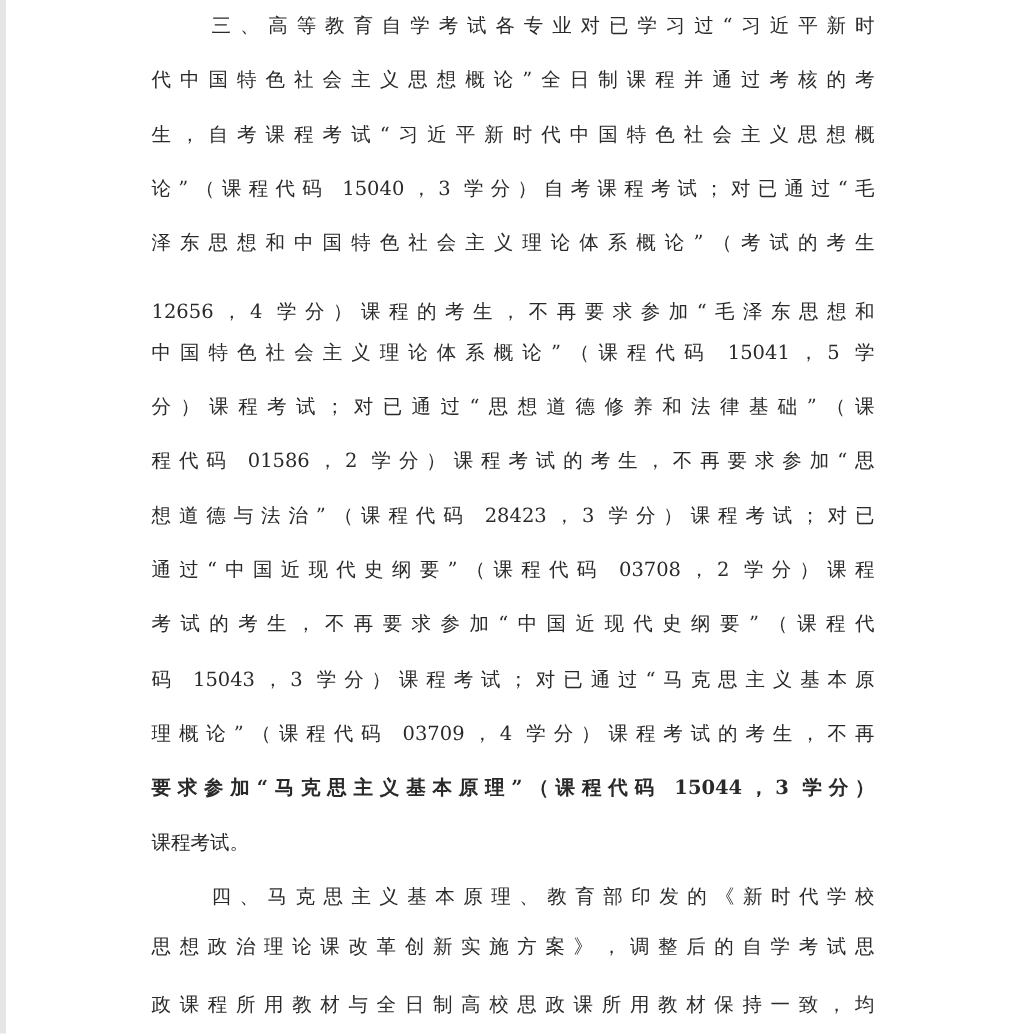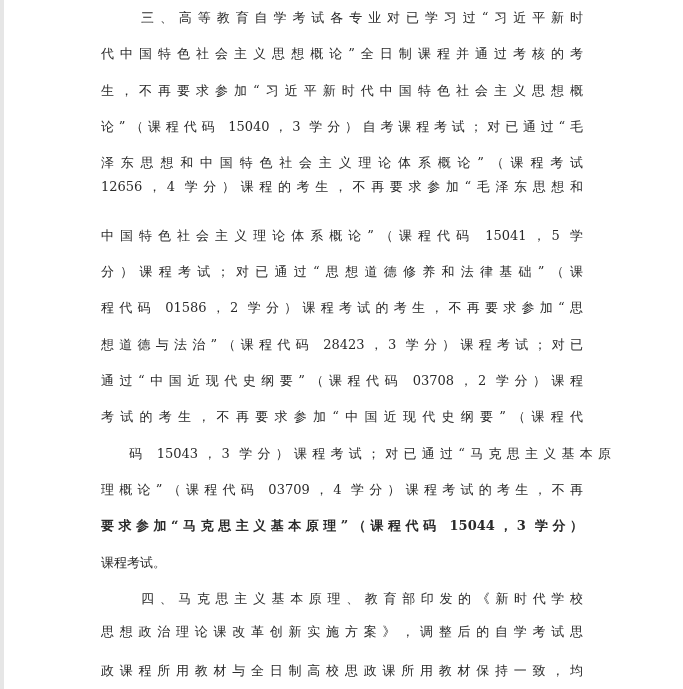--- a/index.html
+++ b/index.html
@@ -30,31 +30,31 @@
   .line.last { text-align-last: left; }
 </style>
 </head>
 <body>
 
 <div class="left-border"></div>
 
 <div class="page">
   <div class="line indent" style="top:0px">三、高等教育自学考试各专业对已学习过“习近平新时</div>
   <div class="line" style="top: 36.3px;">代中国特色社会主义思想概论”全日制课程并通过考核的考</div>
-  <div class="line" style="top: 72.6px;">生，不再要求参加“习近平新时代中国特色社会主义思想概</div>
+  <div class="line" style="top: 72.6px;">生，自考课程考试“习近平新时代中国特色社会主义思想概</div>
   <div class="line" style="top: 108.9px;">论”（课程代码 15040，3 学分）自考课程考试；对已通过“毛</div>
-  <div class="line" style="top: 145.2px;">泽东思想和中国特色社会主义理论体系概论”（课程考试</div>
-  <div class="line" style="top: 169px;">12656，4 学分）课程的考生，不再要求参加“毛泽东思想和</div>
+  <div class="line" style="top: 145.2px;">泽东思想和中国特色社会主义理论体系概论”（考试的考生</div>
+  <div class="line" style="top: 191px;">12656，4 学分）课程的考生，不再要求参加“毛泽东思想和</div>
   <div class="line" style="top: 217.8px;">中国特色社会主义理论体系概论”（课程代码 15041，5 学</div>
   <div class="line" style="top: 254.1px;">分）课程考试；对已通过“思想道德修养和法律基础”（课</div>
   <div class="line" style="top: 290.4px;">程代码 01586，2 学分）课程考试的考生，不再要求参加“思</div>
   <div class="line" style="top: 326.7px;">想道德与法治”（课程代码 28423，3 学分）课程考试；对已</div>
   <div class="line" style="top:363px">通过“中国近现代史纲要”（课程代码 03708，2 学分）课程</div>
   <div class="line" style="top: 399.3px;">考试的考生，不再要求参加“中国近现代史纲要”（课程代</div>
-  <div class="line" style="top: 435.6px; margin-left: 28px;">码 15043，3 学分）课程考试；对已通过“马克思主义基本原</div>
+  <div class="line" style="top: 435.6px;">码 15043，3 学分）课程考试；对已通过“马克思主义基本原</div>
   <div class="line" style="top: 471.9px;">理概论”（课程代码 03709，4 学分）课程考试的考生，不再</div>
   <div class="line" style="top: 508.2px; font-weight: bold;">要求参加“马克思主义基本原理”（课程代码 15044，3 学分）</div>
   <div class="line last" style="top: 544.5px;">课程考试。</div>
 
   <div class="line indent" style="top: 580.8px;">四、马克思主义基本原理、教育部印发的《新时代学校</div>
   <div class="line" style="top: 614px;">思想政治理论课改革创新实施方案》，调整后的自学考试思</div>
   <div class="line" style="top: 653.4px;">政课程所用教材与全日制高校思政课所用教材保持一致，均</div>
 
 </div>
 

